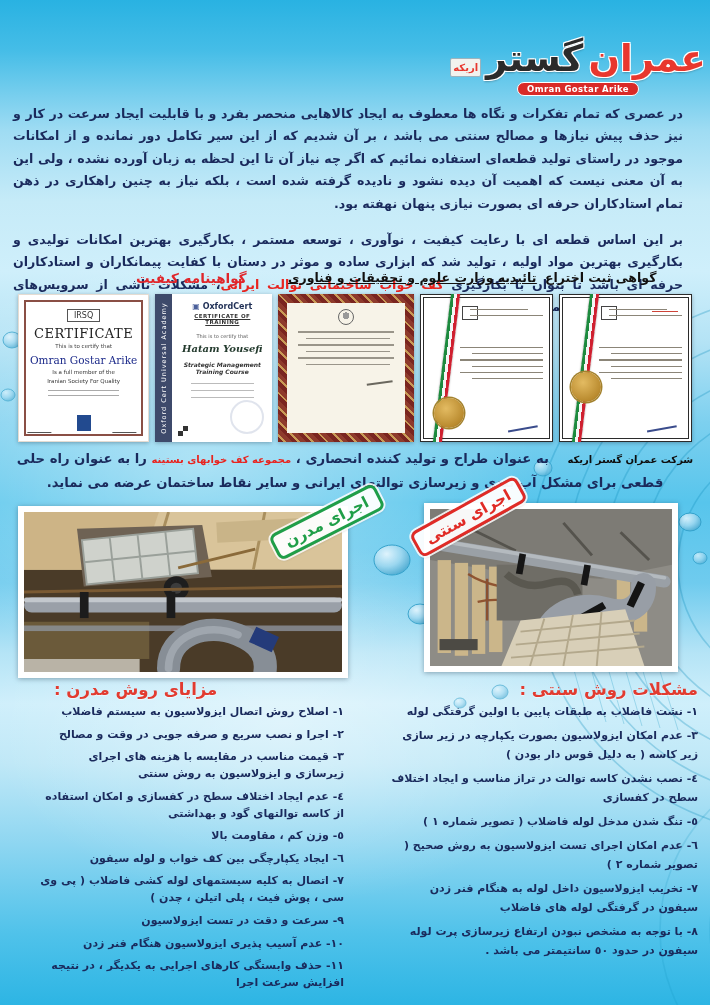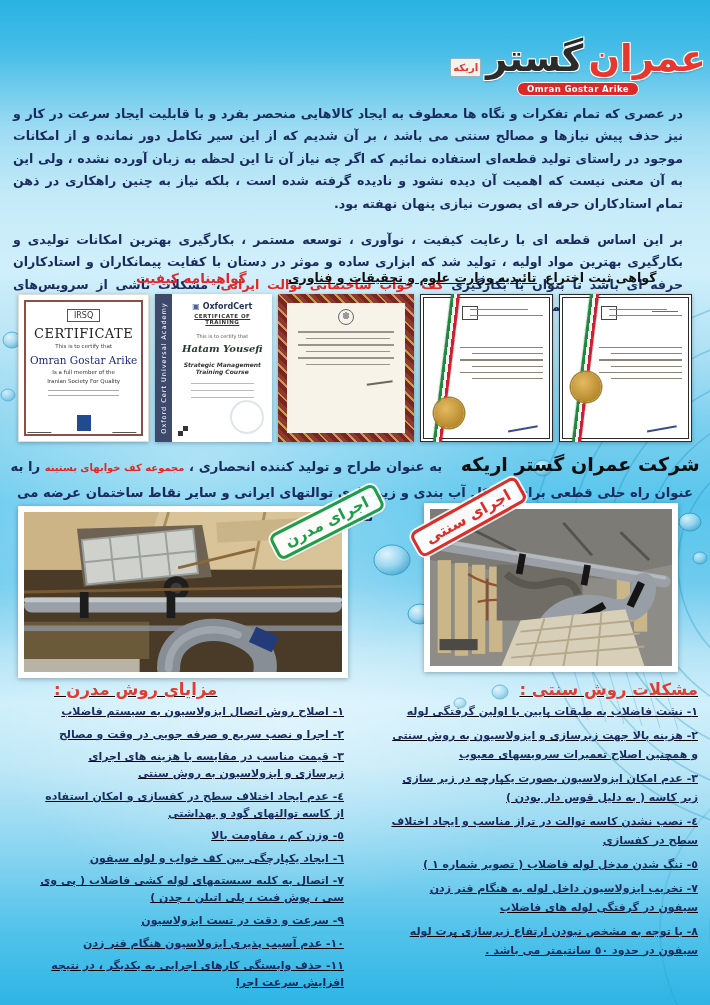--- a/index.html
+++ b/index.html
@@ -110,38 +110,38 @@
   .pat-seal.low{ left:14px; bottom:14px; }
   .pat-seal.mid{ left:12px; bottom:40px; }
   .pat-sign{ position:absolute; bottom:12px; right:16px; width:30px; height:12px;
     border-bottom:2px solid #3a4c8c; transform:rotate(-10deg); }
   .pat-red{ position:absolute; top:14px; right:14px; width:26px; }
   .pat-red i{ display:block; height:1.2px; background:#cf4438; margin-top:3px; }
 
   
   .company{ position:absolute; top:447px; right:10px; left:10px; color:#1a2a5c;
     font-size:13.2px; font-weight:bold; line-height:1.8; text-align:center; }
-  .company .co-name{ color:#0e0e0e; font-size:19px;margin-left:14px; }
+  .company .co-name{ color:#0e0e0e; font-size:10px;margin-left:14px; }
   .company .co-highlight{ color:#e8241f; font-size:10px; }
 
   
   .photo{ position:absolute; border:6px solid #fff; box-shadow:0 1px 5px rgba(0,25,50,.35); background:#777; }
   .photo.modern{ top:506px; left:18px; width:330px; height:172px; }
   .photo.traditional{ top:503px; left:424px; width:254px; height:169px; }
   .photo svg{ display:block; width:100%; height:100%; }
 
   .stamp{ position:absolute; background:rgba(255,255,255,.95); border:3px solid; border-radius:7px;
     padding:2px 10px; font-weight:bold; font-size:15.5px; white-space:nowrap;
     box-shadow:0 0 0 2px rgba(255,255,255,.85), 0 1px 3px rgba(0,0,0,.3); }
   .stamp.green{ color:#1f9e48; border-color:#1f9e48; transform:rotate(-27deg); left:268px; top:508px; }
   .stamp.red{ color:#e02b26; border-color:#e02b26; transform:rotate(-29deg); left:408px; top:503px; }
 
   
   .columns{ position:absolute; top:680px; right:8px; left:8px; bottom:0; display:flex; gap:14px; }
-  .col{ flex:1;text-decoration:underline; }
+  .col{ flex:1; }
   .col-title{ font-size:16.5px; font-weight:bold; color:#e23b30; margin-bottom:4px;
     text-shadow:0 1px 1px rgba(255,255,255,.6); }
   .col.problems .col-title{ text-align:right; padding-right:4px; }
   .col.advantages .col-title{ text-align:left; padding-left:46px; }
   .col ul{ list-style:none; }
   .col li{ font-size:11px; font-weight:bold; color:#1a2a5c; line-height:1.55; margin-bottom:5.5px;
     text-align:right; padding-right:4px;margin-left:28px; }
   .col.problems li{ line-height:1.7; }
 </style>
 </head>
@@ -389,24 +389,24 @@
 
   <span class="stamp green">اجرای مدرن</span>
   <span class="stamp red">اجرای سنتی</span>
 
   <section class="columns">
     <div class="col problems">
       <h2 class="col-title">مشکلات روش سنتی :</h2>
       <ul>
 
       <li>١- نشت فاضلاب به طبقات پایین با اولین گرفتگی لوله</li>
-          <li>٢- هزینه بالا جهت زیرسازی و ایزولاسیون به روش سنتی و همچنین اصلاح تعمیرات سرویسهای معیوب</li>
           <li>٣- عدم امکان ایزولاسیون بصورت یکپارچه در زیر سازی زیر کاسه ( به دلیل قوس دار بودن )</li>
           <li>٤- نصب نشدن کاسه توالت در تراز مناسب و ایجاد اختلاف سطح در کفسازی</li>
           <li>٥- تنگ شدن مدخل لوله فاضلاب ( تصویر شماره ١ )</li>
+          <li>٦- عدم امکان اجرای تست ایزولاسیون به روش صحیح ( تصویر شماره ٢ )</li>
           <li>٧- تخریب ایزولاسیون داخل لوله به هنگام فنر زدن سیفون در گرفتگی لوله های فاضلاب</li>
           <li>٨- با توجه به مشخص نبودن ارتفاع زیرسازی پرت لوله سیفون در حدود ٥٠ سانتیمتر می باشد .</li>
         </ul>
     </div>
     <div class="col advantages">
       <h2 class="col-title">مزایای روش مدرن :</h2>
       <ul>
 
       <li>١- اصلاح روش اتصال ایزولاسیون به سیستم فاضلاب</li>
           <li>٢- اجرا و نصب سریع و صرفه جویی در وقت و مصالح</li>

